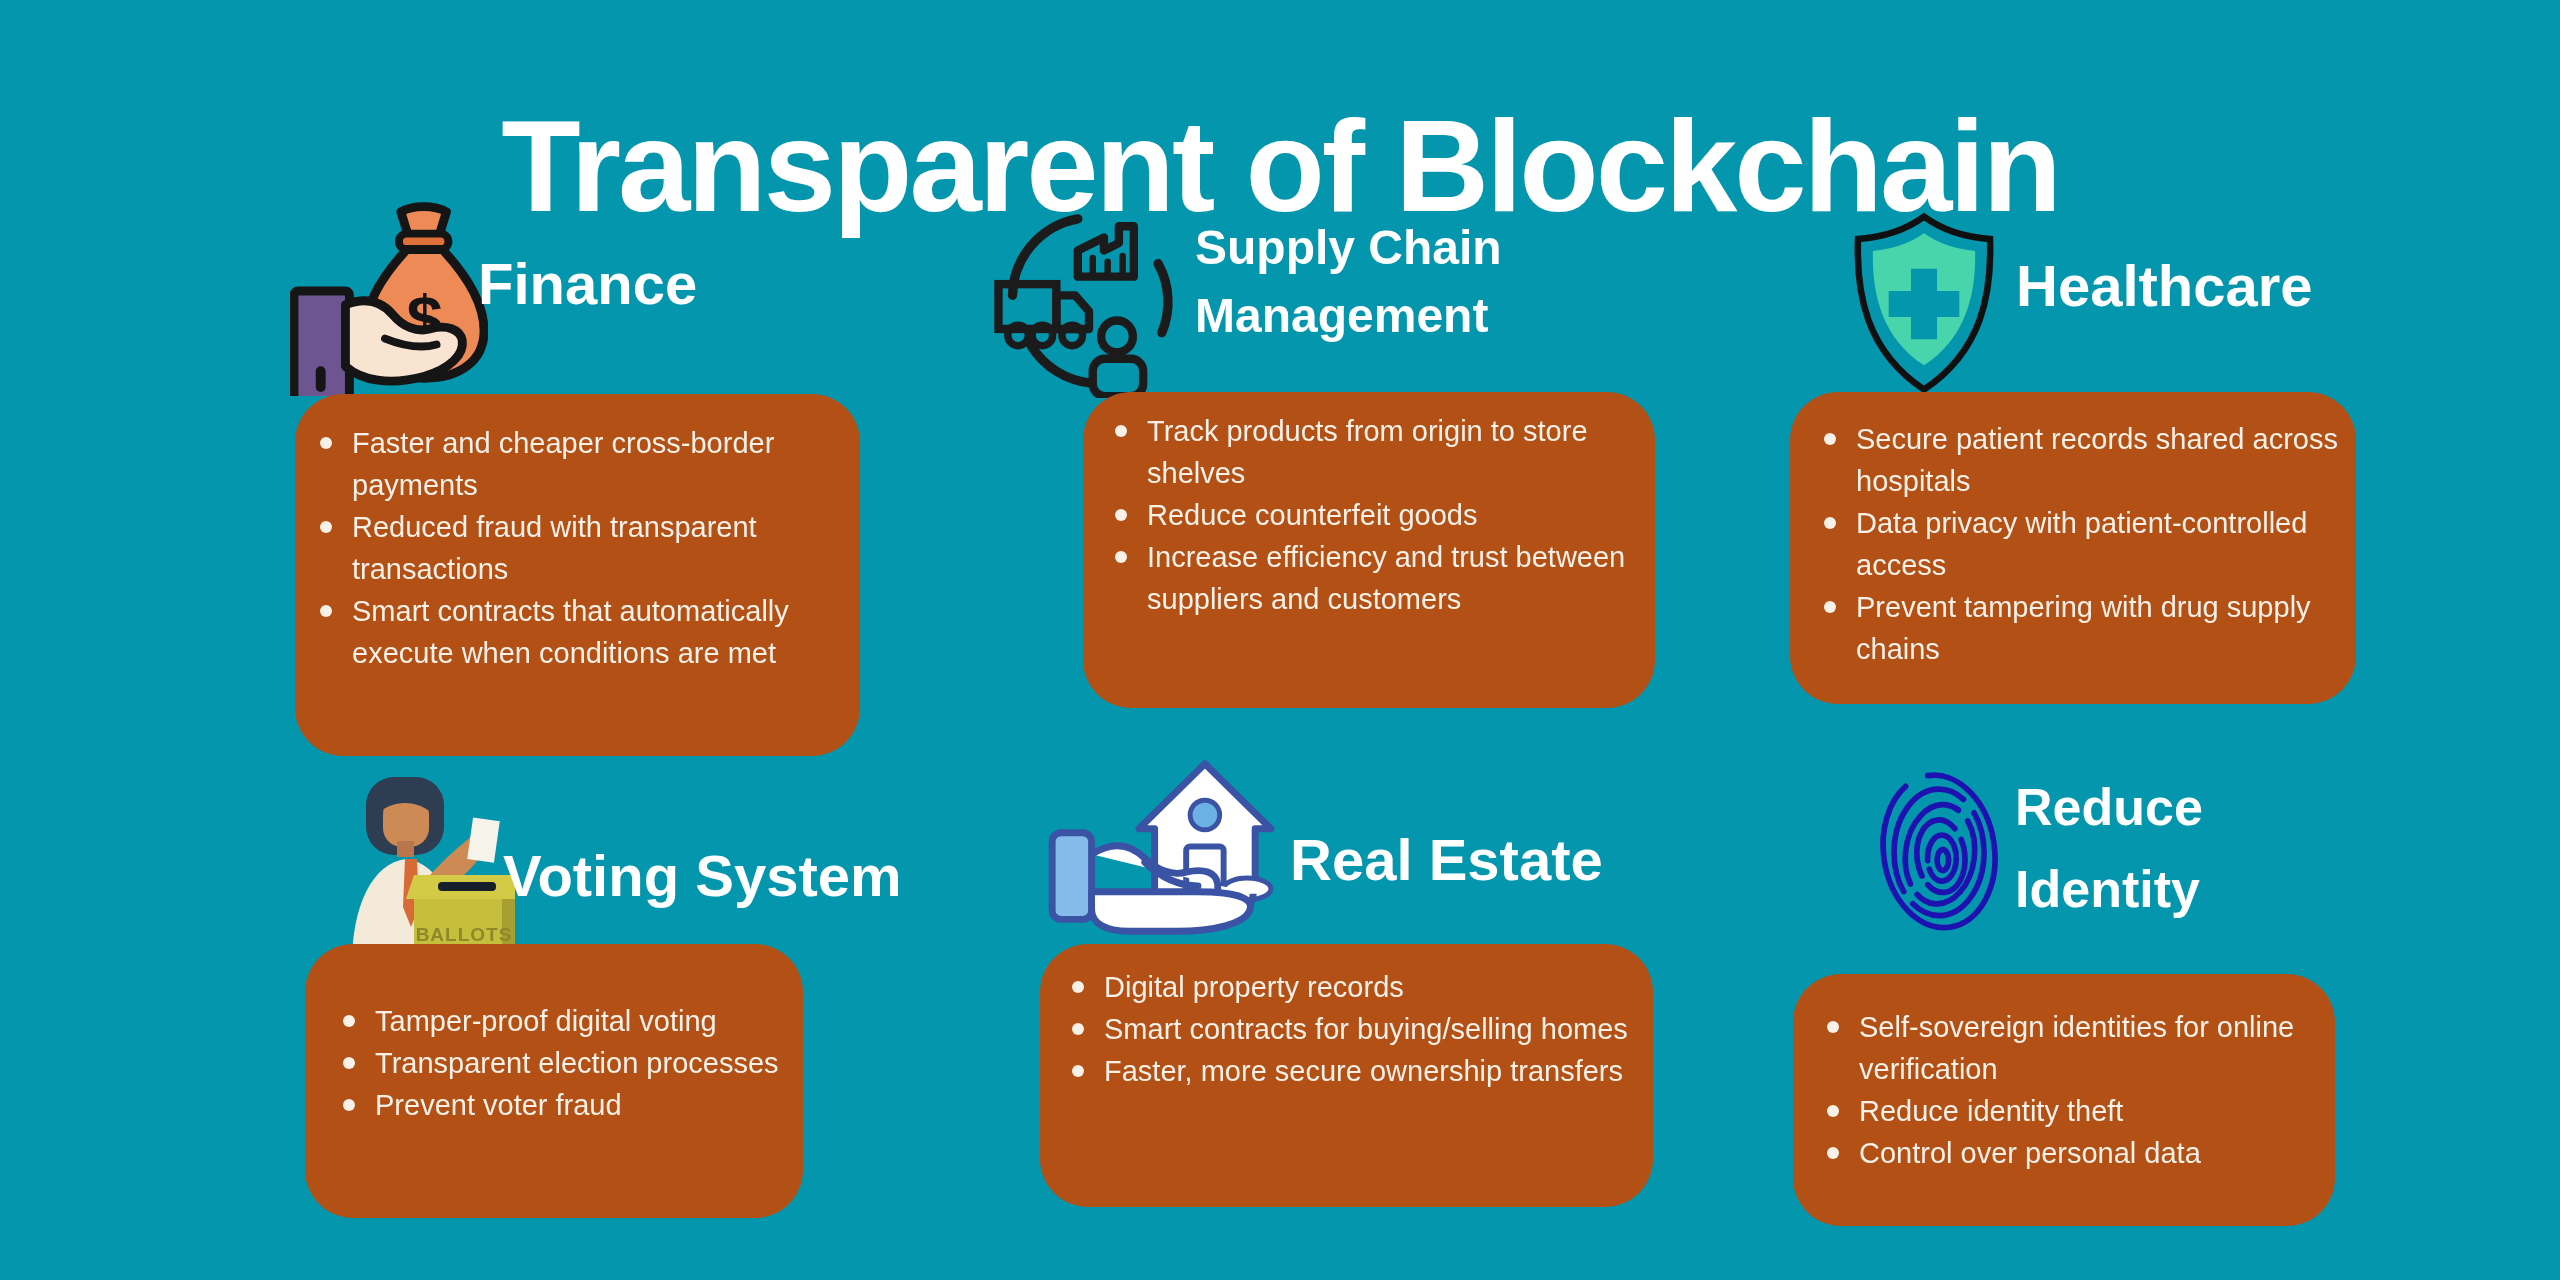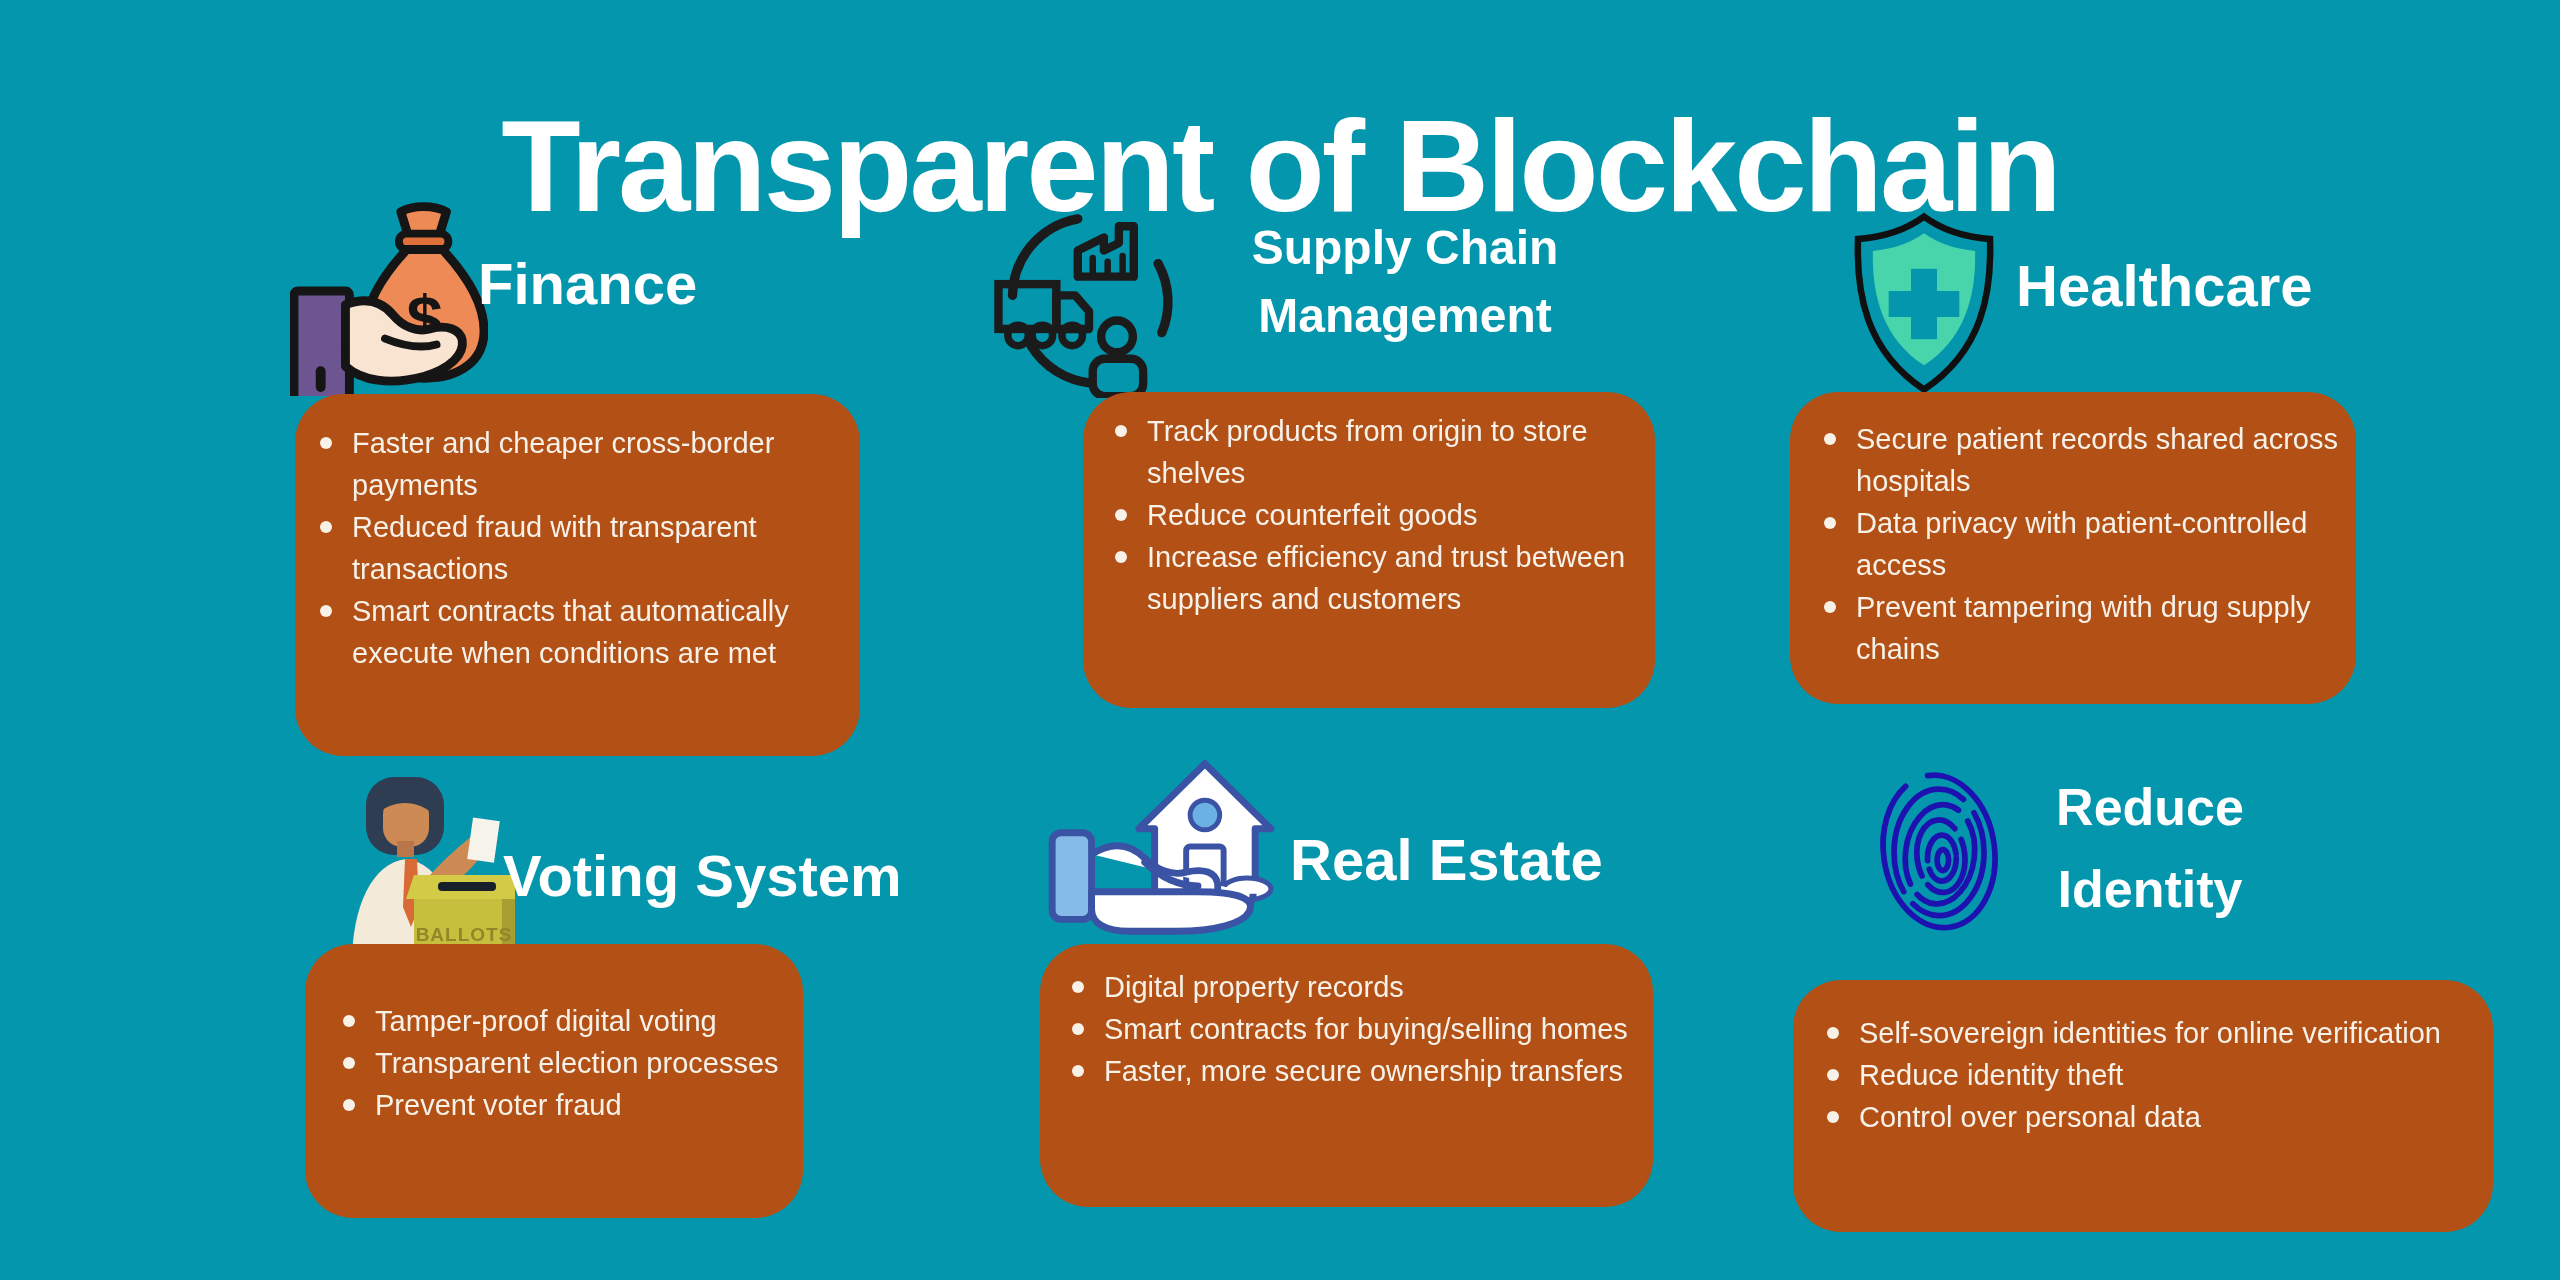--- a/index.html
+++ b/index.html
@@ -16,21 +16,21 @@
     font-size:130px;font-weight:700;letter-spacing:-3px;
     line-height:158px;
     color:var(--title_text,#fff);
   }
   .sec-title{
     position:absolute;
     color:var(--title_text,#fff);
     font-weight:700;
     white-space:nowrap;
   }
-  .sec-title.wrap2{white-space:normal;text-align:center;}
+  .sec-title.wrap2{white-space:normal;text-align:left;}
   .bullet-box{
     position:absolute;
     background:var(--card,#b25016);
     border-radius:48px;
     box-sizing:border-box;
   }
   .bullet-box ul{margin:0;padding:0;list-style:none;}
   .bullet-box li{
     position:relative;
     padding-left:40px;
@@ -61,21 +61,21 @@
   .icon-voting{left:320px;top:756px;width:195px;height:212px;}
   .title-voting{left:503px;top:842px;font-size:58px;}
   .box-voting{left:305px;top:944px;width:498px;height:274px;padding:56px 18px 0 30px;}
   
   .icon-estate{left:1048px;top:744px;width:232px;height:202px;}
   .title-estate{left:1290px;top:826px;font-size:58px;}
   .box-estate{left:1040px;top:944px;width:613px;height:263px;padding:22px 16px 0 24px;}
   
   .icon-identity{left:1872px;top:760px;width:134px;height:180px;}
   .title-identity{left:2015px;top:766px;width:270px;font-size:52px;line-height:82px;}
-  .box-identity{left:1793px;top:974px;width:700px;height:252px;padding:32px 14px 0 26px;margin-top:6px;}
+  .box-identity{left:1793px;top:974px;width:542px;height:252px;padding:32px 14px 0 26px;}
 </style>
 </head>
 <body>
 
 <div class="canvas">
 
   <h1 class="main-title">Transparent of Blockchain</h1>
 
   <div class="icon icon-finance">
     <svg viewBox="0 0 200 200">

